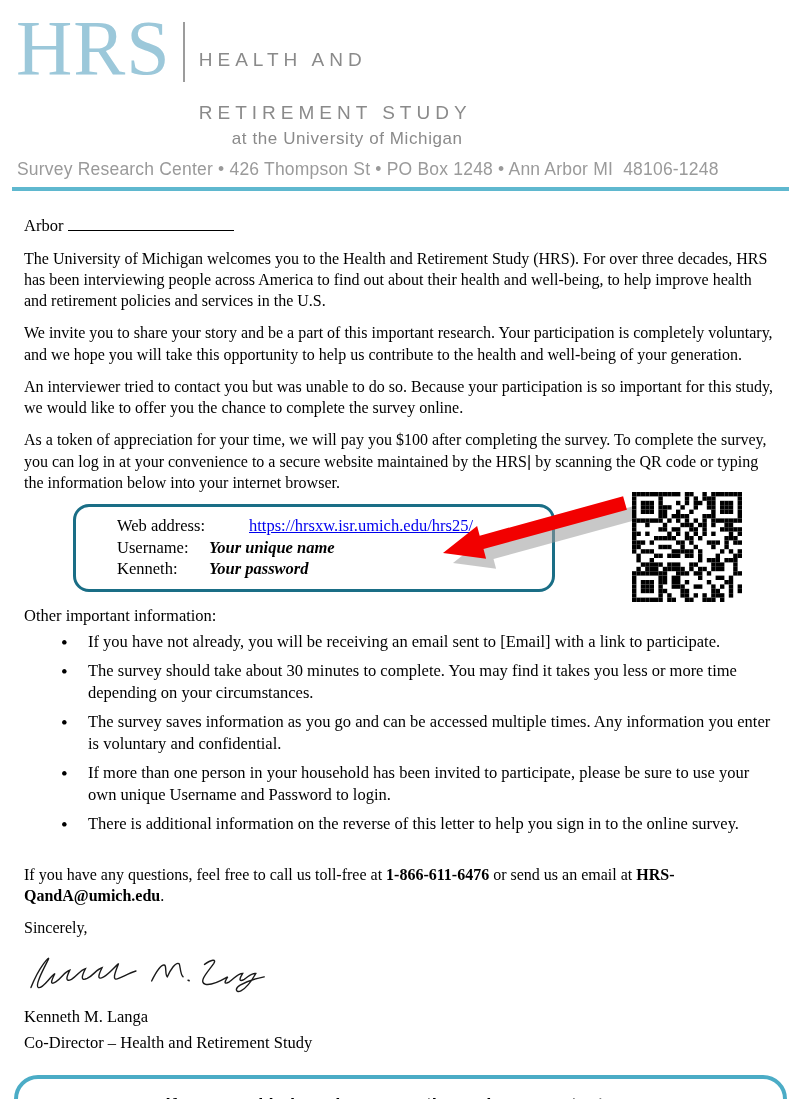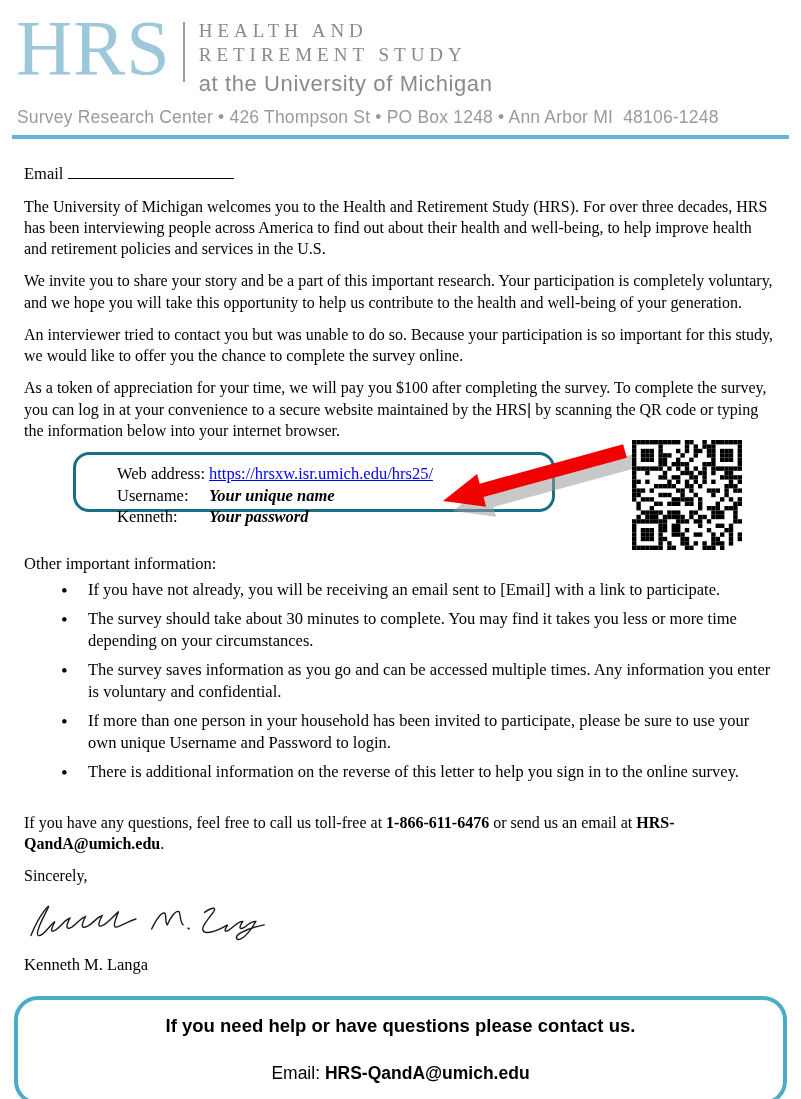--- a/index.html
+++ b/index.html
@@ -13,42 +13,42 @@
        font-family:"Liberation Serif",serif;overflow:hidden;}
   .page{position:relative;width:801px;height:1099px;}
 
   
   header{padding:12px 8px 0 16px;}
   .logo-row{display:flex;align-items:flex-start;}
   .hrs-logo{font-family:"Liberation Serif",serif;font-size:78px;line-height:.92;
             color:var(--logo-blue);letter-spacing:1px;font-weight:400;}
   .logo-divider{width:2px;background:#9c9c9c;height:60px;margin:10px 14px 0 12px;}
   .org-block{padding-top:7px;}
-  .org-caps{font-family:Liberation Serif, serif;font-size:19px;letter-spacing:5px;
-            color:var(--header-gray);line-height:1.28;}
-  .org-sub{font-family:"Liberation Sans",sans-serif;font-size:22px;
-           color:var(--header-gray);letter-spacing:.6px;margin-top:3px;}
+  .org-caps{font-family:Liberation Sans, sans-serif;font-size:19px;letter-spacing:5px;
+            color:var(--header-gray);line-height:1.28;margin-top:29px;}
+  .org-sub{font-family:"Liberation Sans",sans-serif;font-size:17px;
+           color:var(--header-gray);letter-spacing:.6px;margin-top:3px;margin-left:33px;}
   .address{margin:10px 0 0 1px;color:var(--addr-gray);font-family:"Liberation Sans",sans-serif;
            font-size:17.5px;letter-spacing:.2px;}
   .rule{height:4px;background:var(--rule-teal);margin:7px 4px 0 -4px;}
 
   
   .content{padding:0 24px 0 24px;}
   .dear{margin:25px 0 12px;font-size:16.5px;}
   .blank{display:inline-block;width:166px;border-bottom:1.4px solid #000;height:15px;margin-left:5px;}
   p.body{font-size:16px;line-height:1.33;margin:0 0 11px;}
   .pipe{font-family:"Liberation Sans",sans-serif;font-weight:300;}
 
   
   .cred-wrap{position:relative;height:92px;margin:9px 0 10px;}
-  .cred-box{position:absolute;left:49px;top:0;width:482px;height:60px;
+  .cred-box{position:absolute;left:49px;top:0;width:482px;height:88px;
             border:3px solid var(--box-teal);border-radius:16px;padding:8px 0 16px 41px;}
   .cred-row{display:flex;font-size:16.5px;line-height:1.3;}
   .cred-label{width:92px;flex:0 0 92px;}
-  .link{color:var(--link-blue);text-decoration:underline;}
+  .link{color:var(--link-blue);text-decoration:underline;margin-left:40px;}
   .cred-bold{font-weight:bold;font-style:italic;}
   .qr{position:absolute;left:608px;top:-12px;width:110px;height:110px;}
   .arrow{position:absolute;left:400px;top:-14px;width:240px;height:95px;overflow:visible;}
 
   .oi-heading{font-size:16.5px;margin:0 0 5px;}
   ul.bullets{margin:0 0 29px;padding:0 0 0 64px;}
   ul.bullets li{list-style:none;position:relative;margin-bottom:7px;
                 font-size:16.5px;line-height:1.33;}
   ul.bullets li::before{content:"\2022";position:absolute;left:-27px;top:-1px;font-size:19px;}
 
@@ -78,21 +78,21 @@
         <div class="org-caps">RETIREMENT STUDY</div>
         <div class="org-sub">at the University of Michigan</div>
       </div>
     </div>
     <div class="address">Survey Research Center • 426 Thompson St • PO Box 1248 • Ann Arbor MI&nbsp; 48106-1248</div>
     <div class="rule"></div>
   </header>
 
   <div class="content">
 
-    <div class="dear"><span>Email</span><span class="blank"></span></div>
+    <div class="dear"><span>Arbor</span><span class="blank"></span></div>
 
     <p class="body">The University of Michigan welcomes you to the Health and Retirement Study (HRS). For over three decades, HRS has been interviewing people across America to find out about their health and well-being, to help improve health and retirement policies and services in the U.S.</p>
     <p class="body">We invite you to share your story and be a part of this important research. Your participation is completely voluntary, and we hope you will take this opportunity to help us contribute to the health and well-being of your generation.</p>
     <p class="body">An interviewer tried to contact you but was unable to do so. Because your participation is so important for this study, we would like to offer you the chance to complete the survey online.</p>
     <p class="body"><span>As a token of appreciation for your time, we will pay you $100 after completing the survey. To complete the survey, you can log in at your convenience to a secure website maintained by the HRS</span><span class="pipe">|</span><span> by scanning the QR code or typing the information below into your internet browser.</span></p>
 
     <div class="cred-wrap">
       <div class="cred-box">
         <div class="cred-row">
           <span class="cred-label">Web address:</span>
@@ -454,20 +454,21 @@
 
     <p class="body sincerely">Sincerely,</p>
 
     <svg class="signature" width="248" height="52" viewBox="0 0 300 60" xmlns="http://www.w3.org/2000/svg" fill="none" stroke="#1a1a1a" stroke-width="1.7" stroke-linecap="round">
       <path d="M6,44 C16,18 30,4 27,10 C22,20 10,42 15,44 C20,46 28,32 35,27 C31,35 28,42 36,37 C44,32 46,25 53,23 C49,31 47,38 55,34 C63,29 65,23 72,21 C68,29 65,37 74,33 C82,29 85,22 92,20 C88,28 85,36 94,31 C101,27 106,20 112,15 C108,25 103,37 112,33 C119,30 126,26 133,24"></path>
       <path d="M152,36 C158,24 164,15 168,17 C170,19 168,29 171,31 C175,22 181,13 185,15 C187,17 186,27 190,31 M196,35 C197,36 198,36 197,35"></path>
       <path d="M216,16 C224,10 231,9 227,15 C220,25 208,37 217,40 C226,42 237,35 244,31 C240,37 239,41 246,37 C253,32 256,27 262,27 C258,33 257,38 264,34 C270,30 273,26 278,27 C274,34 268,44 260,48 C254,51 252,45 259,41 C266,37 278,33 288,31"></path>
     </svg>
 
     <div class="signer">Kenneth M. Langa</div>
+    <div class="signer">Co-Director – Health and Retirement Study</div>
   </div>
 
   <div class="footer-box">
     <div class="footer-headline">If you need help or have questions please contact us.</div>
     <div class="footer-line"><span>Email: </span><b>HRS-QandA@umich.edu</b></div>
 
   </div>
 
 </div>
 

